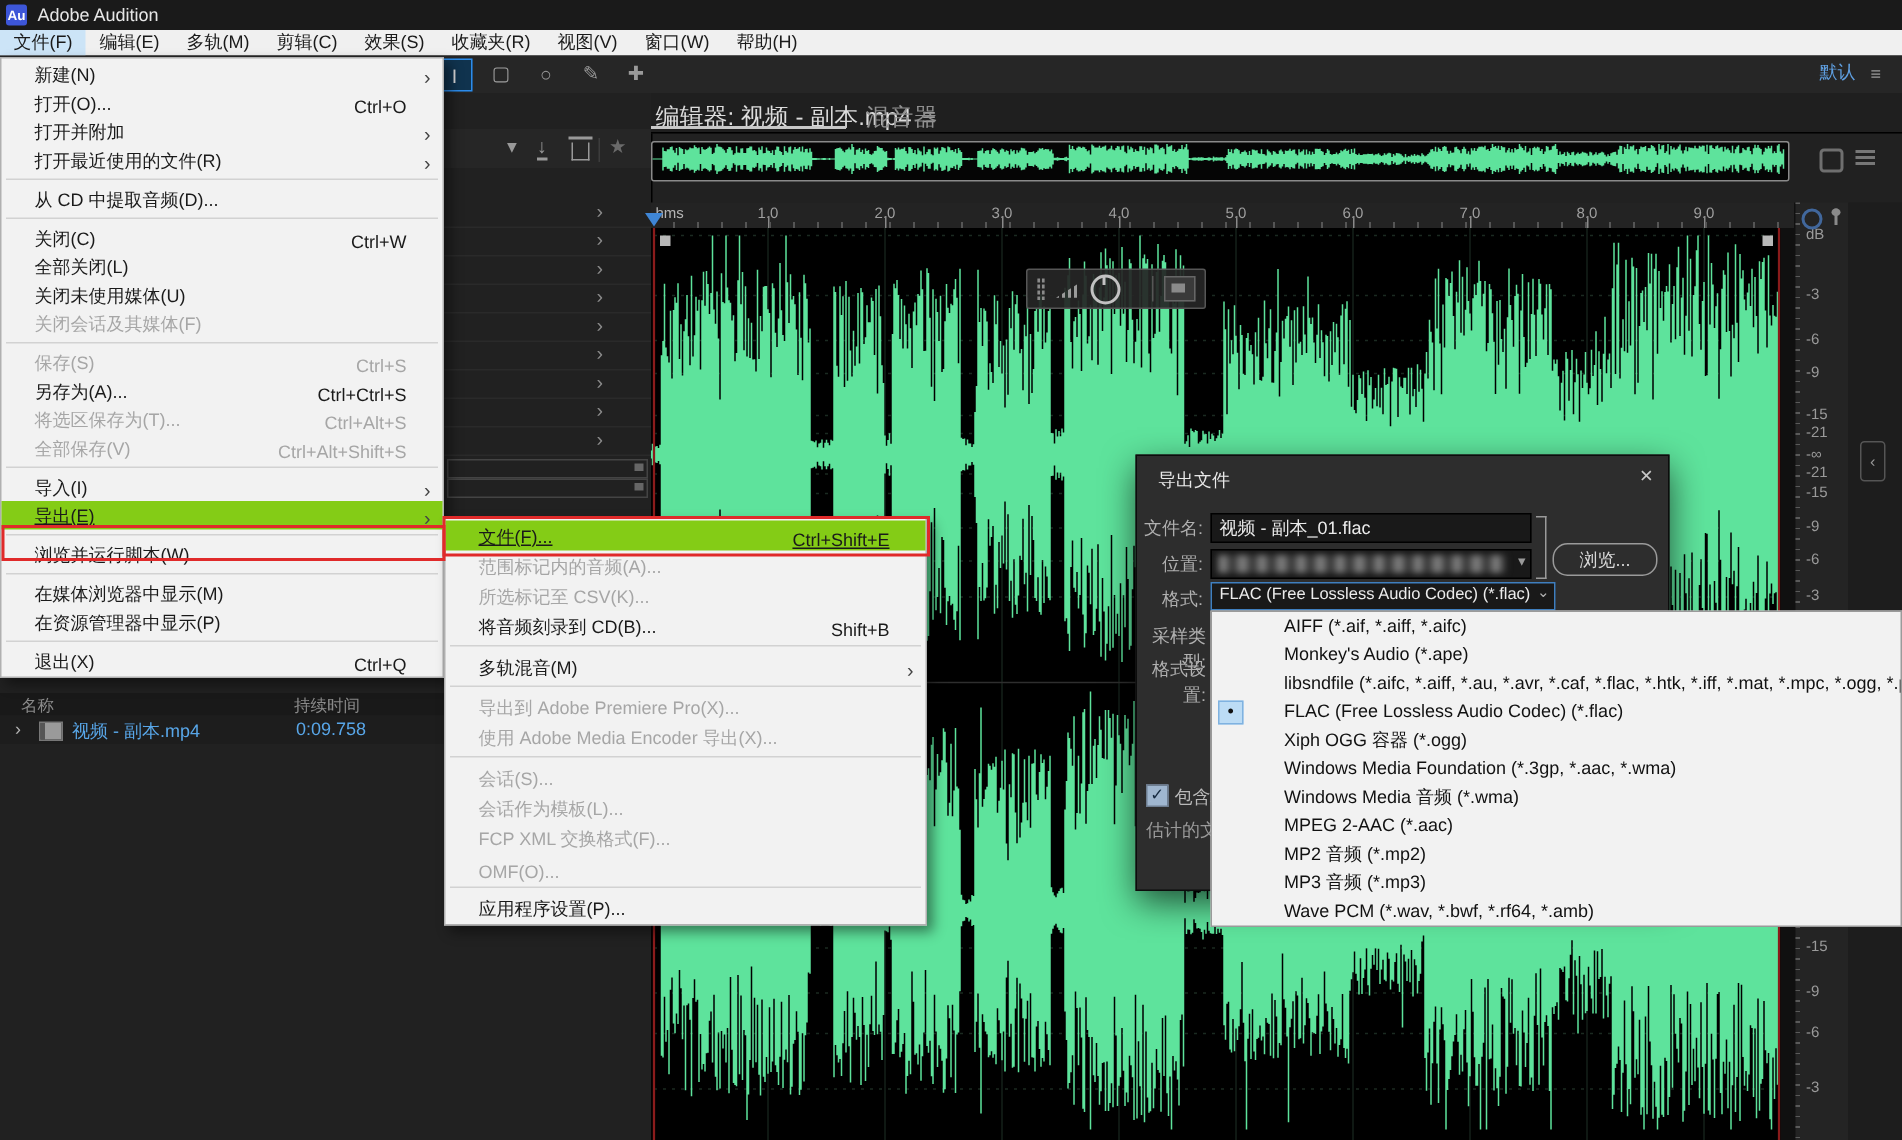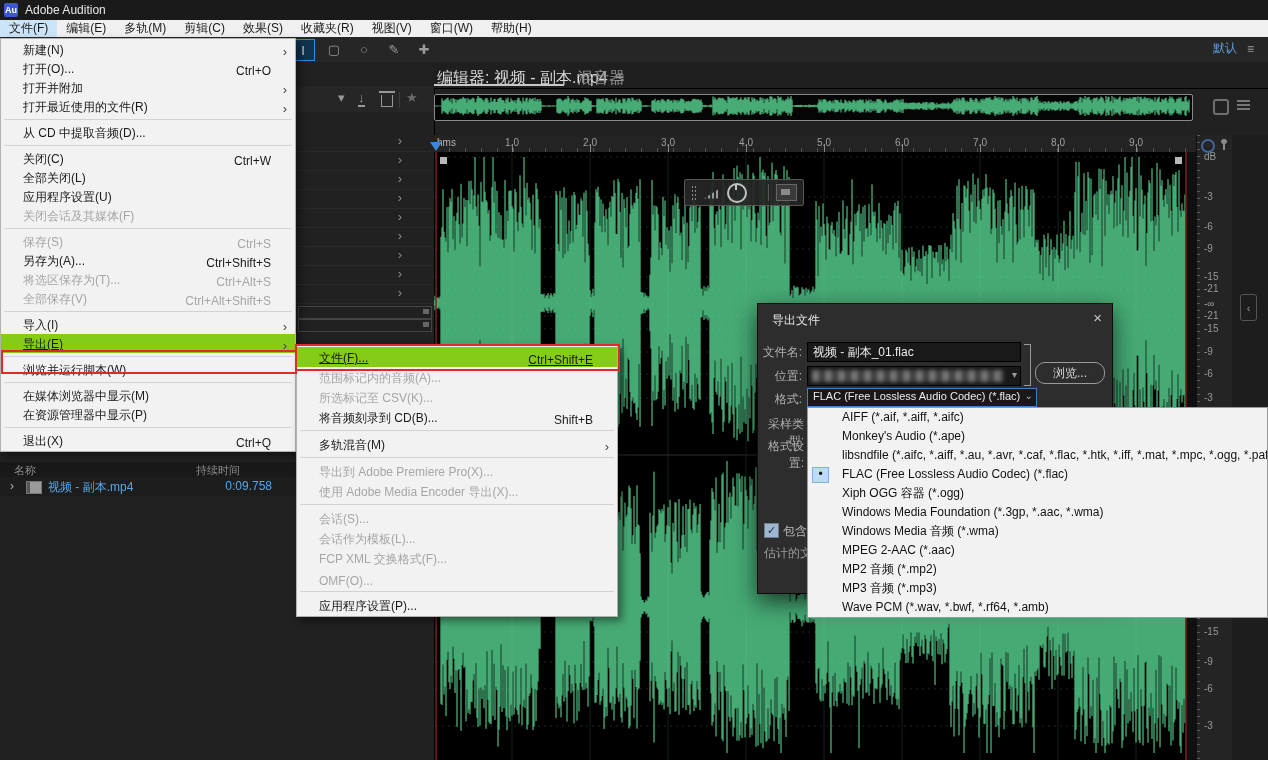--- a/index.html
+++ b/index.html
@@ -33,21 +33,21 @@
   .lp-row .chev{position:absolute;right:32px;top:1px;color:#8a8a8a;font-size:13px;}
   .lp-box{position:absolute;left:298px;width:132px;height:11px;border:1px solid #444;}
   .lp-box:after{content:"";position:absolute;right:2px;top:2px;width:6px;height:5px;background:#666;}
   .files-header{position:absolute;left:0;top:400px;width:434px;height:15px;background:#191919;color:#8a8a8a;font-size:11px;}
   .files-header .h1{position:absolute;left:14px;top:1px;}
   .files-header .h2{position:absolute;left:196px;top:1px;}
   .file-row{position:absolute;left:0;top:415px;width:434px;height:19px;background:#1d1d1d;font-size:12px;color:#58a6e8;}
   .file-row .chev{position:absolute;left:10px;top:2px;color:#b5b5b5;}
   .file-ico{position:absolute;left:26px;top:4px;width:14px;height:11px;background:linear-gradient(90deg,#555 0 3px,#9a9a9a 3px);border:1px solid #777;}
   .file-name{position:absolute;left:48px;top:2px;}
-  .file-dur{position:absolute;left:196px;top:2px;width:48px;text-align:right;margin-left:28px;}
+  .file-dur{position:absolute;left:196px;top:2px;width:48px;text-align:right;}
   
   .tabbar{position:absolute;left:434px;top:62px;width:834px;height:26px;background:#1f1f1f;border-bottom:1px solid #000;font-size:12px;}
   .tab-editor{position:absolute;left:437px;top:68px;color:#dcdcdc;}
   .tab-underline{position:absolute;left:434px;top:84px;width:130px;height:2px;background:#c8c8c8;}
   .panel-menu{color:#9a9a9a;margin-left:7px;}
   .tab-mixer{position:absolute;left:577px;top:68px;color:#8f8f8f;}
   .ov-border{position:absolute;left:434px;top:94px;width:757px;height:25px;border:1px solid #8a8a8a;border-radius:2px;background:#050505;}
   .ov-ico1{position:absolute;left:1213px;top:99px;width:12px;height:12px;border:2px solid #6f6f6f;border-radius:3px;}
   .ov-ico2{position:absolute;left:1237px;top:100px;width:13px;height:11px;background:repeating-linear-gradient(180deg,#777 0 2px,transparent 2px 4px);}
   .ruler{position:absolute;left:434px;top:135px;width:762px;height:17px;background:#232323;border-bottom:6px solid #3b82f6;font-size:10px;color:#9f9f9f;}
@@ -98,21 +98,21 @@
   .fmt-select{position:absolute;left:49px;top:84px;width:207px;height:15px;background:#191919;border:1px solid #3f7fbf;
        color:#ececec;font-size:11px;padding:1px 16px 1px 5px;overflow:hidden;white-space:nowrap;}
   .fmt-caret{position:absolute;right:3px;top:1px;color:#b5b5b5;font-size:10px;}
   .chk{position:absolute;left:6px;top:219px;width:13px;height:13px;background:#9fb6cf;border:1px solid #6e7e91;
        color:#15293f;font-size:11px;line-height:13px;text-align:center;}
   .chk-label{position:absolute;left:25px;top:219px;width:310px;white-space:nowrap;overflow:hidden;color:#b8b8b8;}
   .est-label{position:absolute;left:6px;top:241px;width:310px;white-space:nowrap;overflow:hidden;color:#9a9a9a;}
   
   .fmt-list{position:absolute;left:807px;top:407px;width:461px;height:211px;background:#f2f2f2;border:1px solid #9a9a9a;
        z-index:20;font-size:12px;color:#111;box-sizing:border-box;overflow:hidden;}
-  .fl-item{position:relative;height:19px;line-height:19px;padding-left:34px;white-space:nowrap;overflow:hidden;}
+  .fl-item{position:relative;height:19px;line-height:19px;padding-left:48px;white-space:nowrap;overflow:hidden;}
   .fl-mark{position:absolute;left:4px;top:2px;width:15px;height:14px;background:#bcdcf5;border:1px solid #7fb2e0;
        text-align:center;line-height:13px;font-size:12px;color:#111;}
   
   .menu{position:absolute;background:#f2f2f2;border:1px solid #b0b0b0;box-shadow:4px 4px 8px rgba(0,0,0,.45);
        padding:1px 0;font-size:12px;color:#1a1a1a;box-sizing:border-box;}
   #file-menu{left:0;top:38px;width:296px;z-index:30;}
   #export-submenu{left:296px;top:345px;width:322px;z-index:31;}
   .mi{position:relative;display:flex;align-items:flex-end;padding:0 24px 0 22px;}
   #file-menu .mi{height:19px;}
   #export-submenu .mi{height:20px;}
@@ -365,33 +365,33 @@
       </div>
       <div class="msep"></div>
       <div class="mi">
         <span>关闭(C)</span>
         <span class="sc">Ctrl+W</span>
       </div>
       <div class="mi">
         <span>全部关闭(L)</span>
       </div>
       <div class="mi">
-        <span>应用程序设置(U)</span>
+        <span>关闭未使用媒体(U)</span>
       </div>
       <div class="mi dis">
         <span>关闭会话及其媒体(F)</span>
       </div>
       <div class="msep"></div>
       <div class="mi dis">
         <span>保存(S)</span>
         <span class="sc">Ctrl+S</span>
       </div>
       <div class="mi">
         <span>另存为(A)...</span>
-        <span class="sc">Ctrl+Shift+S</span>
+        <span class="sc">Ctrl+Ctrl+S</span>
       </div>
       <div class="mi dis">
         <span>将选区保存为(T)...</span>
         <span class="sc">Ctrl+Alt+S</span>
       </div>
       <div class="mi dis">
         <span>全部保存(V)</span>
         <span class="sc">Ctrl+Alt+Shift+S</span>
       </div>
       <div class="msep"></div>

